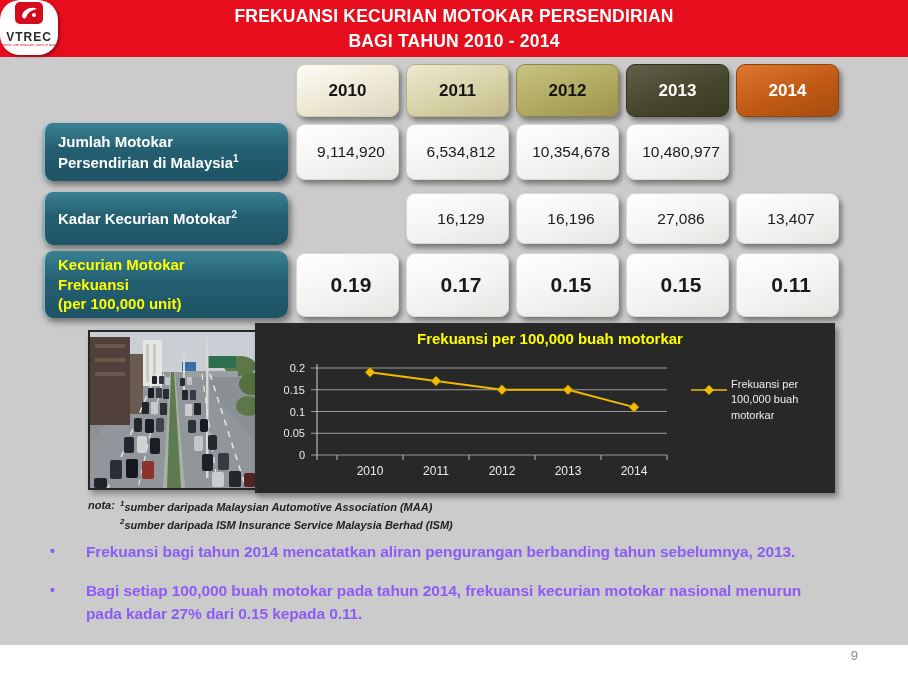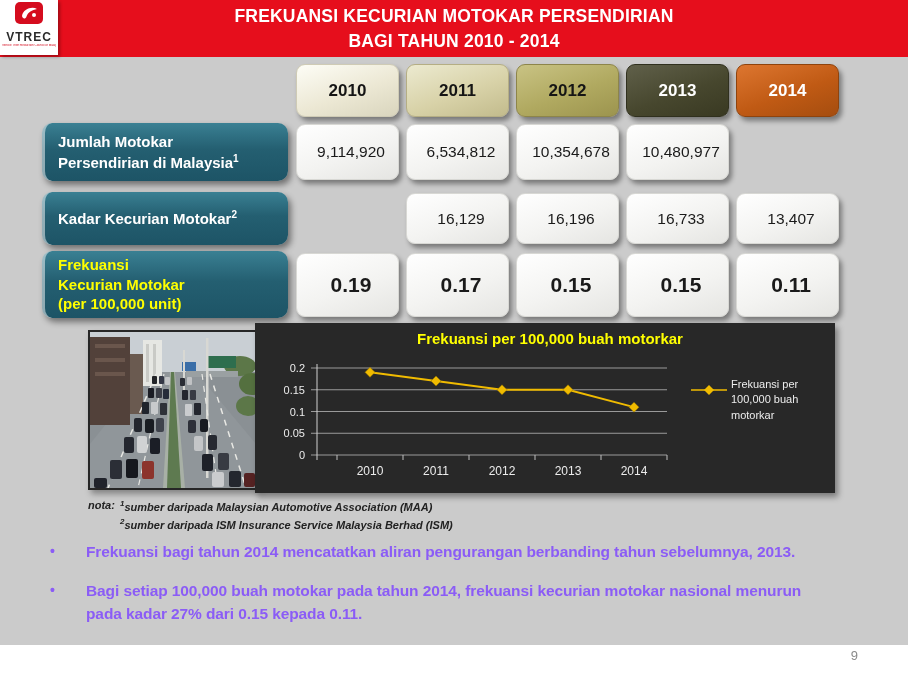--- a/index.html
+++ b/index.html
@@ -6,21 +6,21 @@
   *{box-sizing:border-box;}
   .slide{position:relative;width:908px;height:681px;background:#ffffff;overflow:hidden;
          font-family:"Liberation Sans",sans-serif;color:#1a1a1a;}
   .gray-bg{position:absolute;left:0;top:57px;width:908px;height:588px;background:#cbcbcb;}
   
   .header-bar{position:absolute;left:0;top:0;width:908px;height:57px;background:#e60e1c;
               display:flex;flex-direction:column;align-items:center;justify-content:center;}
   .header-title{color:#ffffff;font-weight:bold;font-size:17.5px;line-height:1.38;letter-spacing:.2px;text-align:center;}
   .logo-box{position:absolute;left:0;top:0;width:58px;height:55px;background:#ffffff;z-index:5;
             display:flex;flex-direction:column;align-items:center;padding-top:2px;
-            box-shadow:2px 2px 3px rgba(0,0,0,.3);}
+            box-shadow:2px 2px 3px rgba(0,0,0,.3);border-radius:20px;}
   .logo-text{font-weight:bold;font-size:12px;color:#2b2b2b;letter-spacing:1px;line-height:1;}
   .logo-tagline{font-size:3px;color:#d50c1e;line-height:1;margin-top:1px;white-space:nowrap;overflow:hidden;max-width:54px;}
   
   .c0{left:296px;}.c1{left:406px;}.c2{left:516px;}.c3{left:626px;}.c4{left:736px;}
   .box3d{position:absolute;width:103px;border-radius:9px;display:flex;align-items:center;justify-content:center;
          box-shadow:3px 4px 5px rgba(0,0,0,.4);}
   .year-btn{top:64px;height:53px;font-weight:bold;font-size:17px;}
   .y0{background:linear-gradient(160deg,#fdfdf6 0%,#ece8d4 55%,#d9d5bd 100%);color:#151515;border:1px solid #cfcbb5;}
   .y1{background:linear-gradient(160deg,#ecead0 0%,#d8d2a8 55%,#c2bb8c 100%);color:#151515;border:1px solid #b5ae84;}
   .y2{background:linear-gradient(160deg,#c9c384 0%,#b0a960 55%,#9c944e 100%);color:#151515;border:1px solid #8d854a;}
@@ -100,26 +100,26 @@
   <div class="box3d cell r1 c0">9,114,920</div>
   <div class="box3d cell r1 c1">6,534,812</div>
   <div class="box3d cell r1 c2">10,354,678</div>
   <div class="box3d cell r1 c3">10,480,977</div>
 
   <div class="label-box lb2">
     <div><span>Kadar Kecurian Motokar</span><sup>2</sup></div>
   </div>
   <div class="box3d cell r2 c1">16,129</div>
   <div class="box3d cell r2 c2">16,196</div>
-  <div class="box3d cell r2 c3">16,733</div>
+  <div class="box3d cell r2 c3">27,086</div>
   <div class="box3d cell r2 c4">13,407</div>
 
   <div class="label-box lb3">
+    <div>Kecurian Motokar</div>
     <div>Frekuansi</div>
-    <div>Kecurian Motokar</div>
     <div>(per 100,000 unit)</div>
   </div>
   <div class="box3d cell r3 c0">0.19</div>
   <div class="box3d cell r3 c1">0.17</div>
   <div class="box3d cell r3 c2">0.15</div>
   <div class="box3d cell r3 c3">0.15</div>
   <div class="box3d cell r3 c4">0.11</div>
 
   <div class="photo">
     <svg width="166" height="156" viewBox="0 0 166 156">

